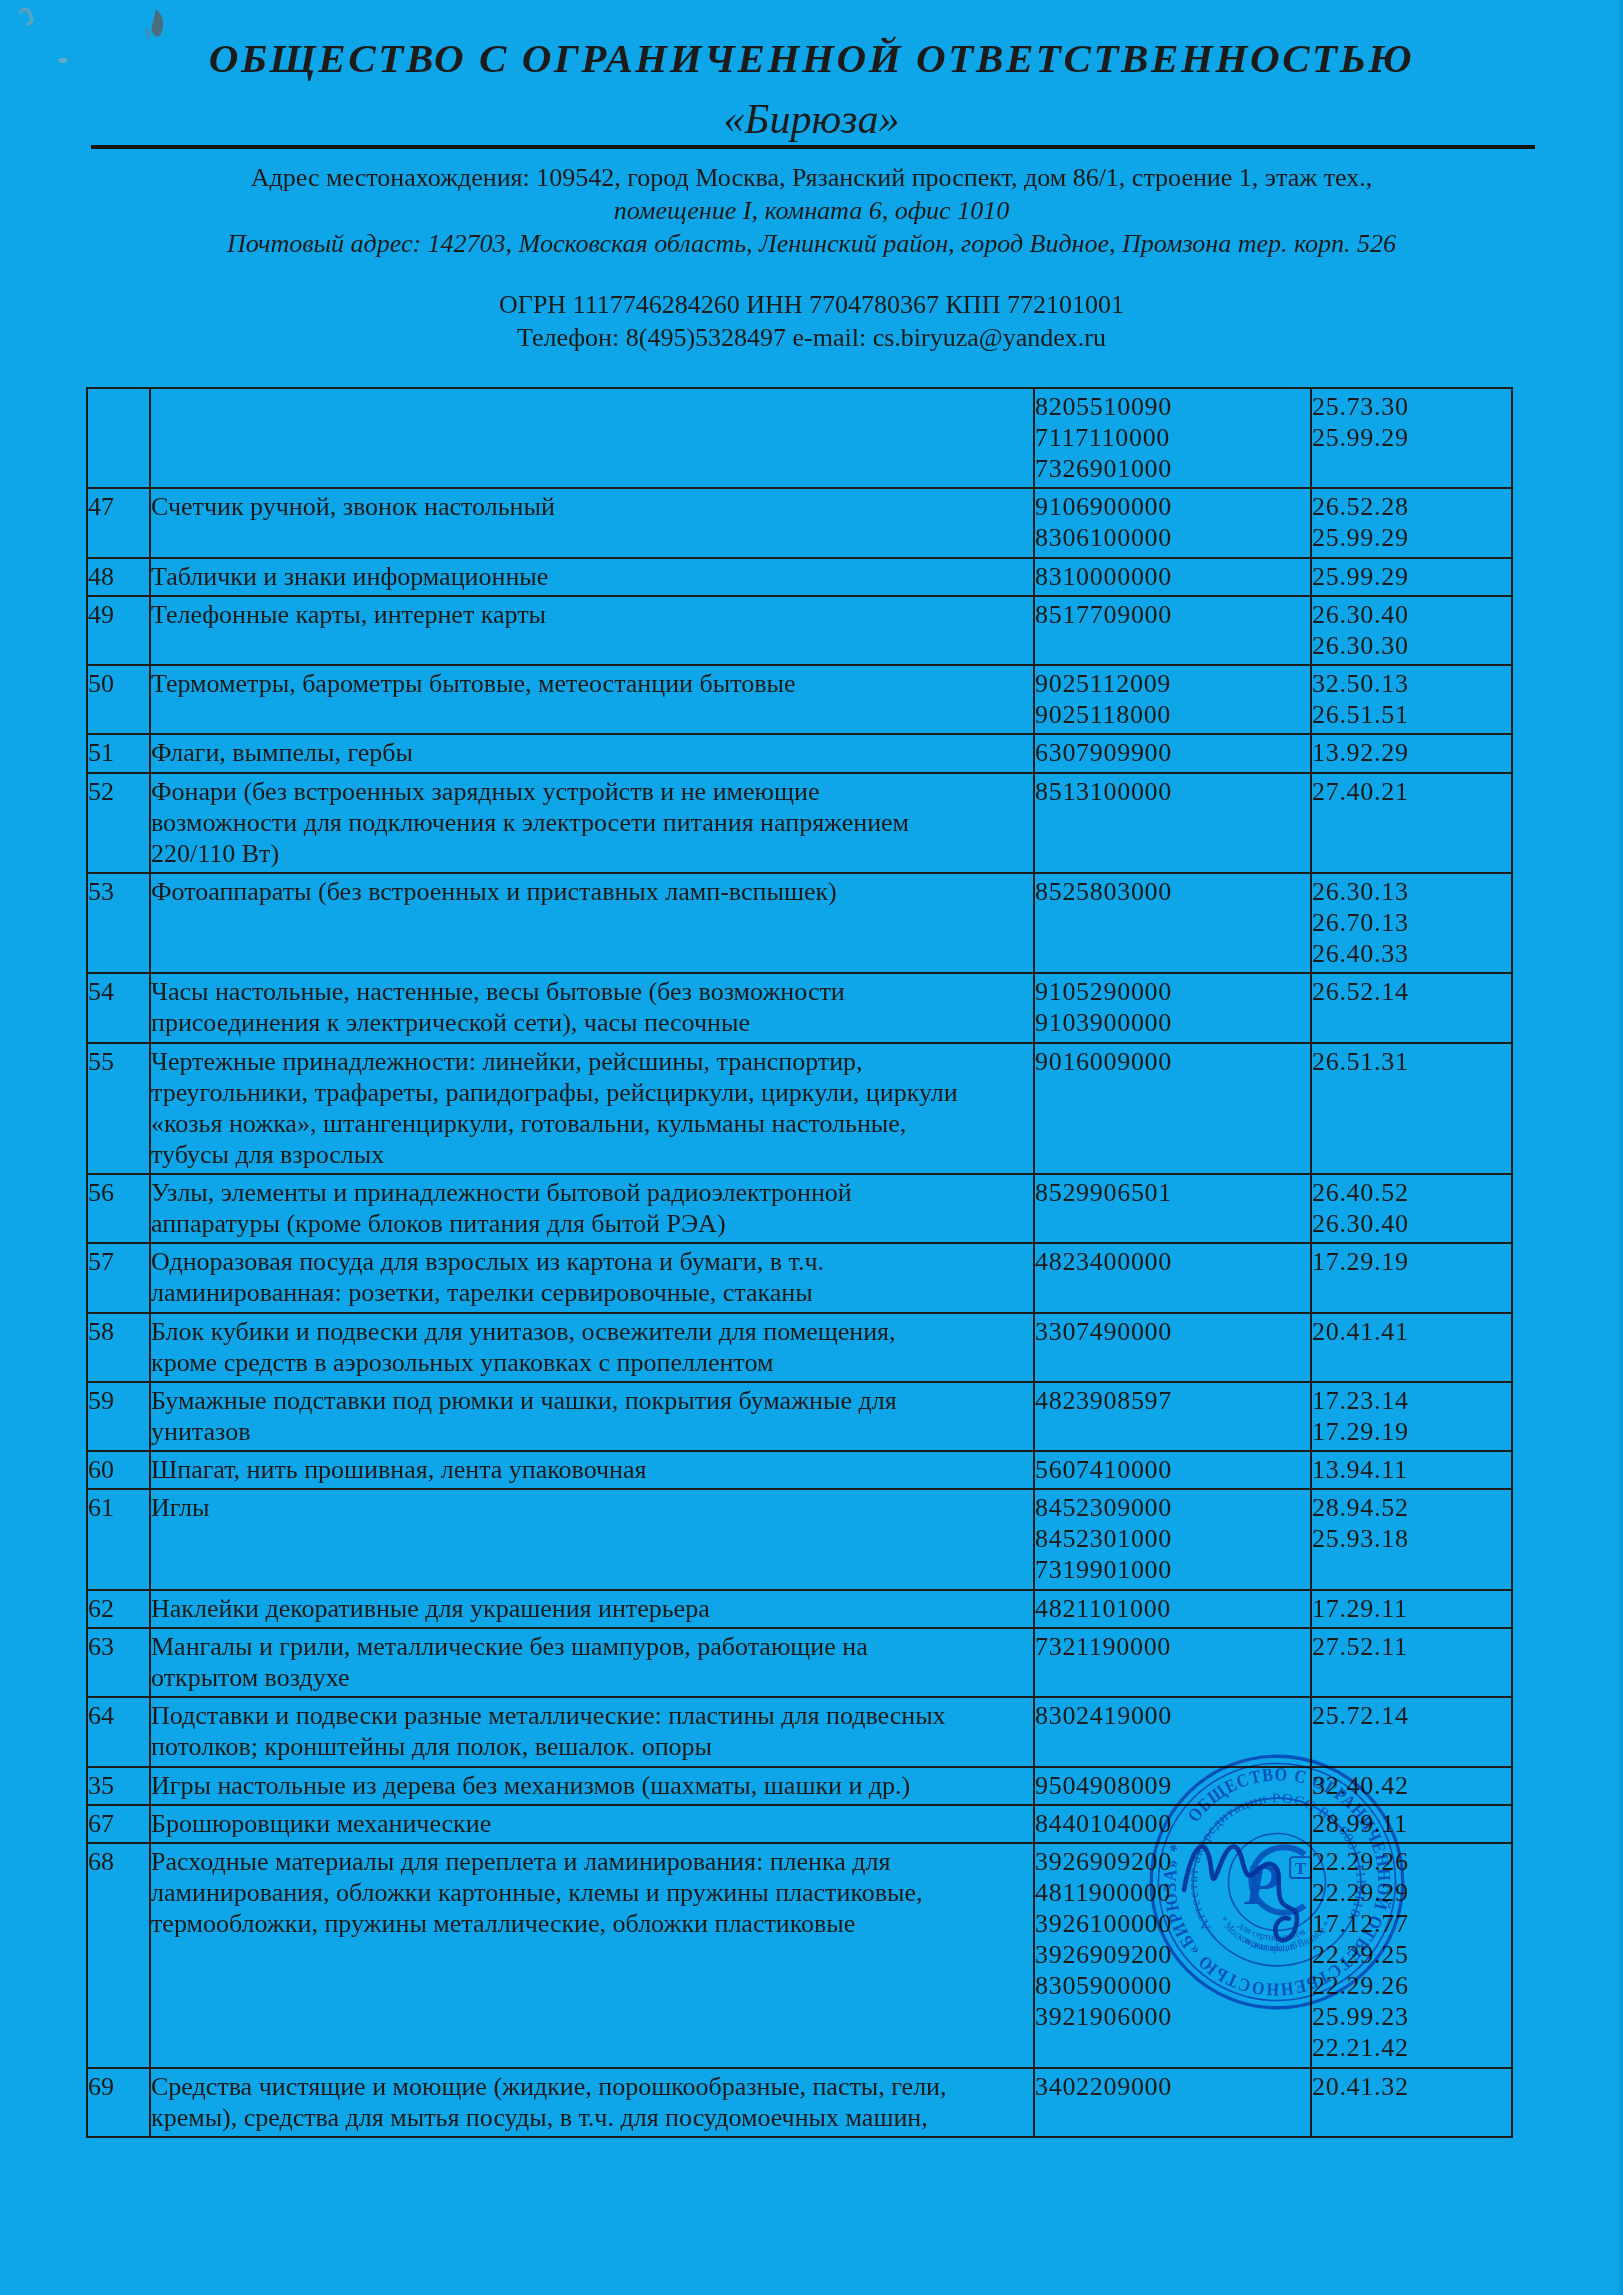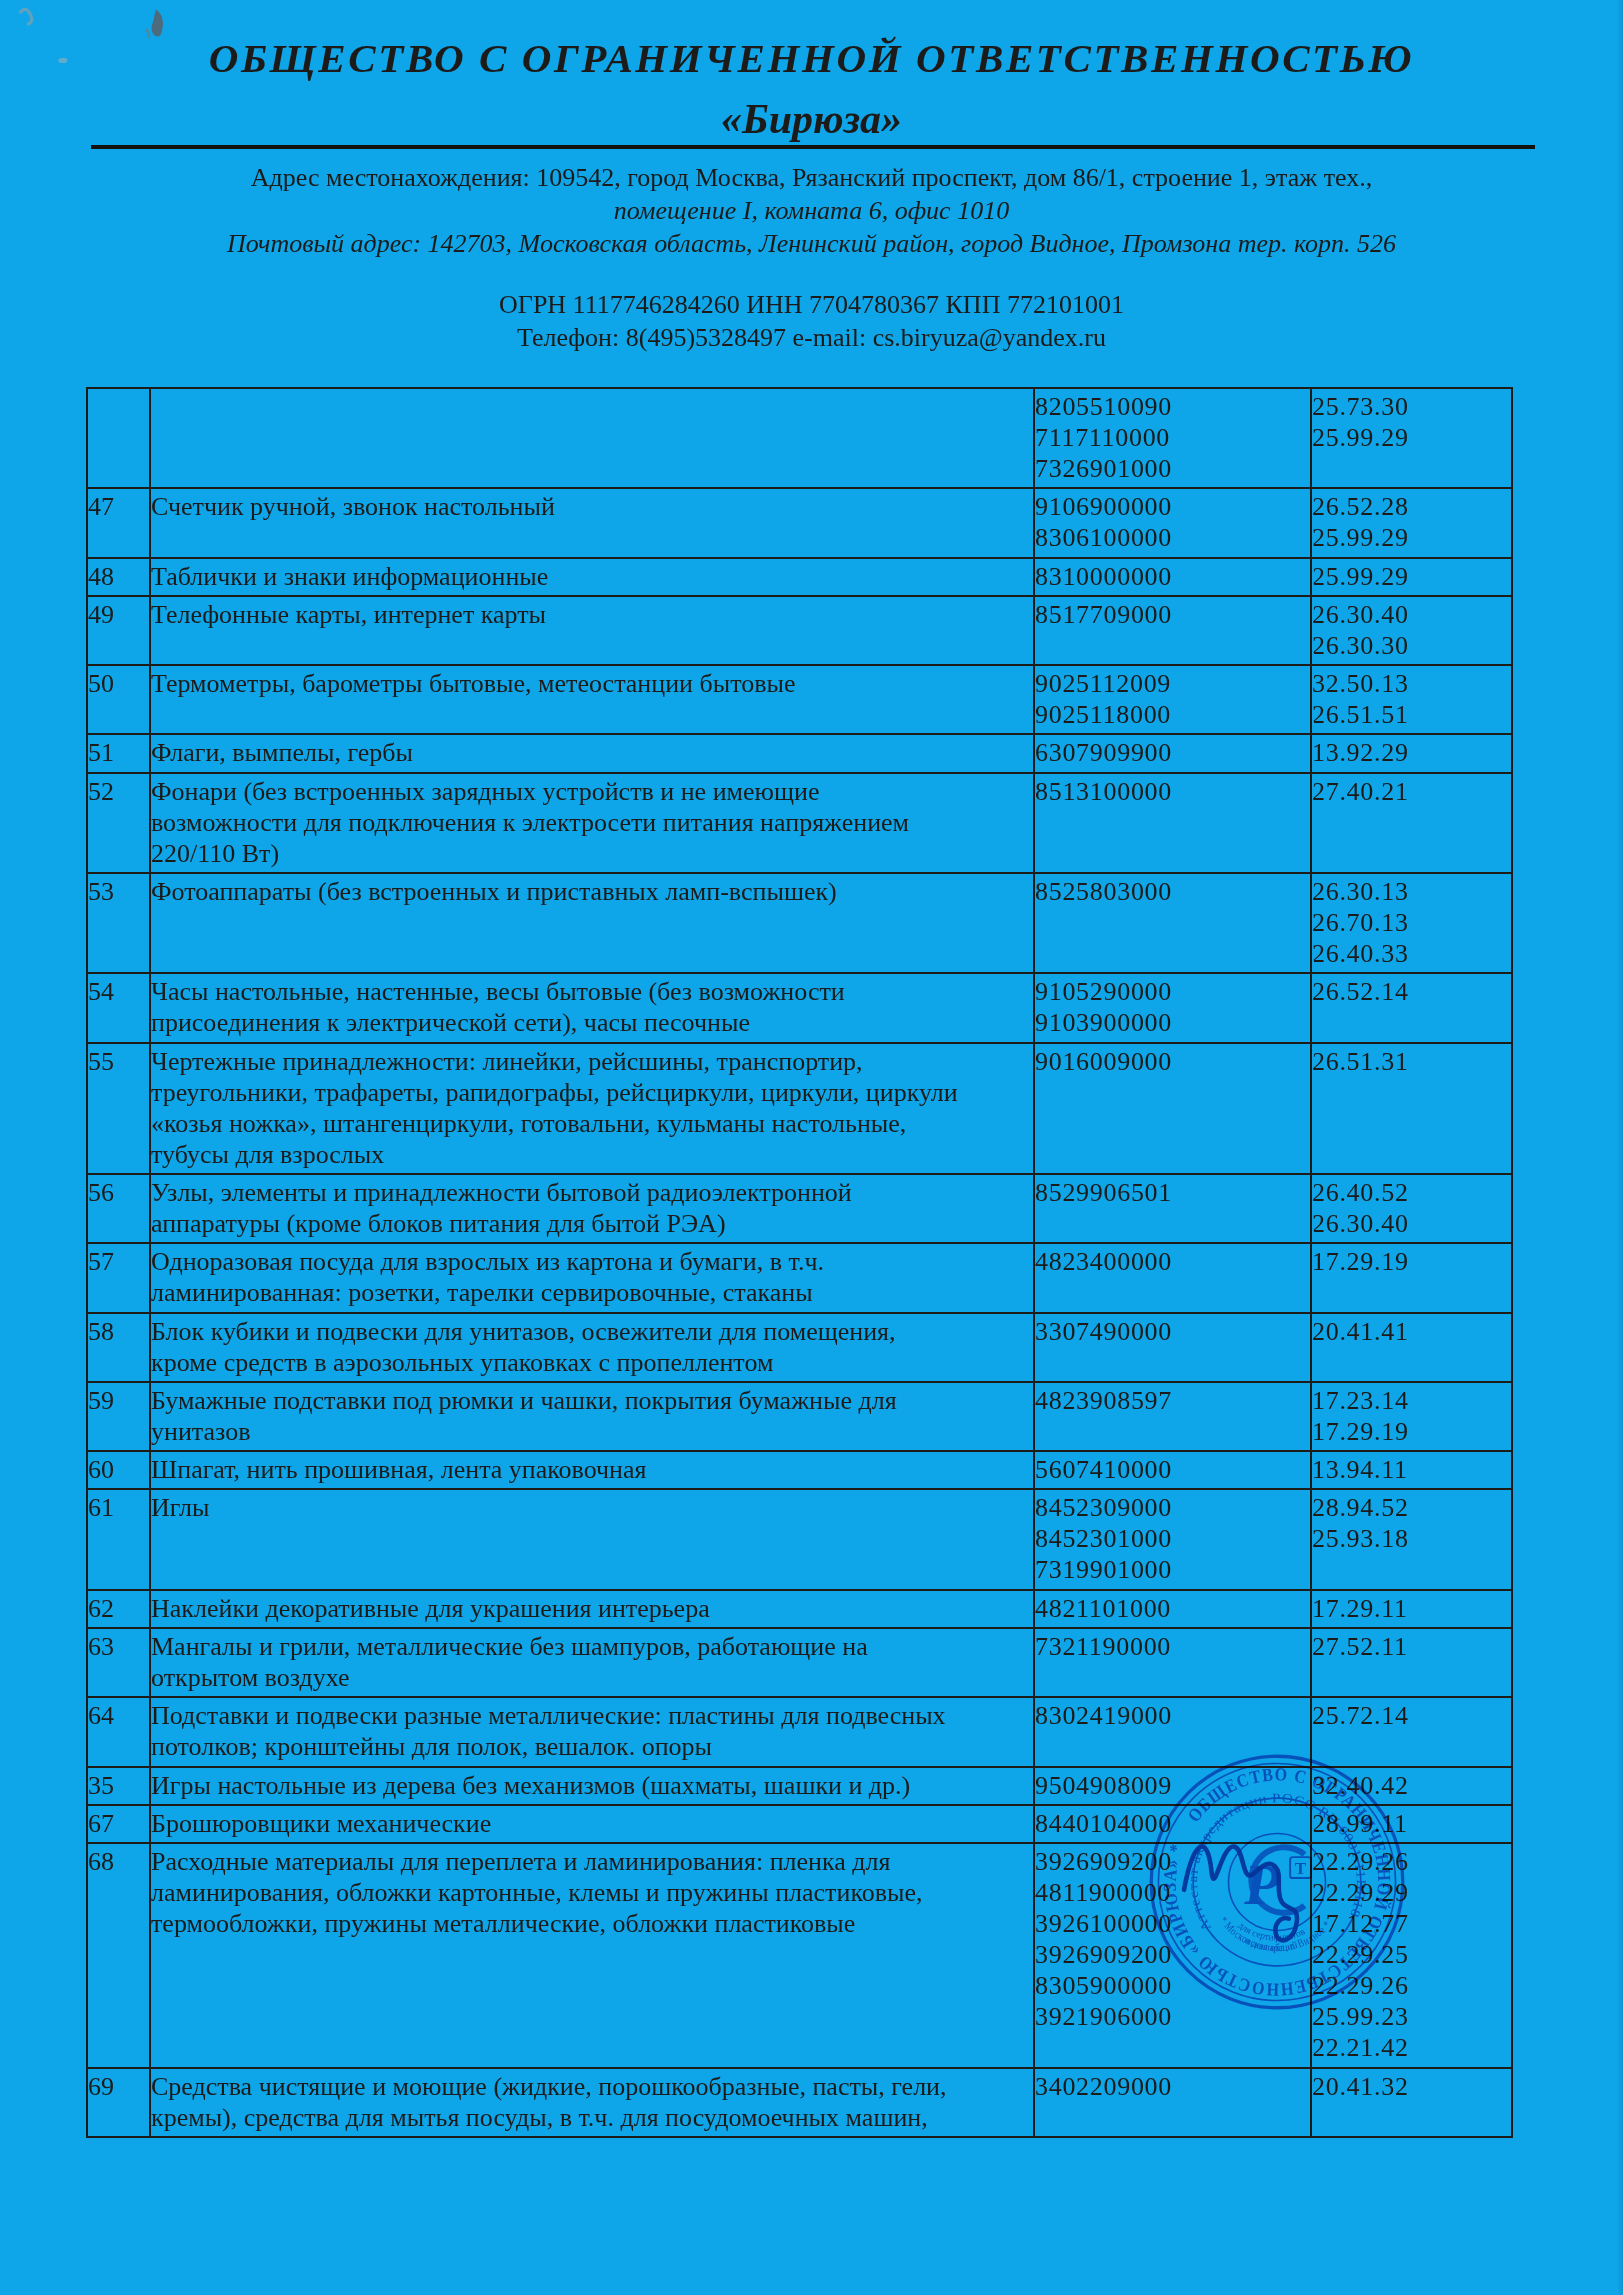--- a/index.html
+++ b/index.html
@@ -9,21 +9,21 @@
     background:#0ea5e9;
     font-family:"Liberation Serif","DejaVu Serif",serif;
     color:#1c1b19;
     overflow:hidden;
   }
   .scan-edge{position:absolute;right:0;top:0;width:6.5px;height:100%;
     background:linear-gradient(to right,rgba(0,0,0,0),rgba(0,0,0,.10));}
   
   .header{position:absolute;left:82px;top:26px;width:1459px;text-align:center;}
   .org1{font-size:41px;font-weight:bold;font-style:italic;letter-spacing:2.6px;line-height:46px;margin-top:9.2px;white-space:nowrap;}
-  .org2{font-size:42px;font-weight:bold;font-style:italic;line-height:47px;margin-top:14.4px;}
+  .org2{font-size:42px;font-weight:normal;font-style:italic;line-height:47px;margin-top:14.4px;}
   .rule{height:0;border-top:4.6px solid #14120f;margin:2.6px 6.5px 0 9.2px;}
   .addr{font-size:26px;line-height:33px;margin-top:12px;}
   .addr2{font-size:26px;line-height:33px;font-style:italic;}
   .ogrn{font-size:26px;line-height:33px;margin-top:27.5px;}
   .contact{font-size:26px;line-height:33px;}
   
   table.prod{
     position:absolute;left:86px;top:387px;
     border-collapse:collapse;table-layout:fixed;
     width:1426px;
@@ -32,21 +32,21 @@
     border:2px solid #1e1c19;
     vertical-align:top;
     font-size:26px;line-height:31px;
     white-space:pre-line;
     padding:2px 5.2px 3.3px 0;
     overflow:hidden;
   }
   td.c-num{text-align:left;padding-left:0;}
   td.c-desc{padding-left:10.5px;}
   td.c-code{padding-left:15.7px;letter-spacing:0.7px;}
-  td.c-okpd{padding-left:13px;letter-spacing:0.7px;border-radius:17px;}
+  td.c-okpd{padding-left:13px;letter-spacing:0.7px;}
   
   .stamp{
     position:absolute;left:1146px;top:1751px;width:262px;height:262px;
     mix-blend-mode:multiply;opacity:.93;
   }
   
   .marks{position:absolute;left:0;top:0;width:262px;height:92px;}
 </style>
 </head>
 <body>

